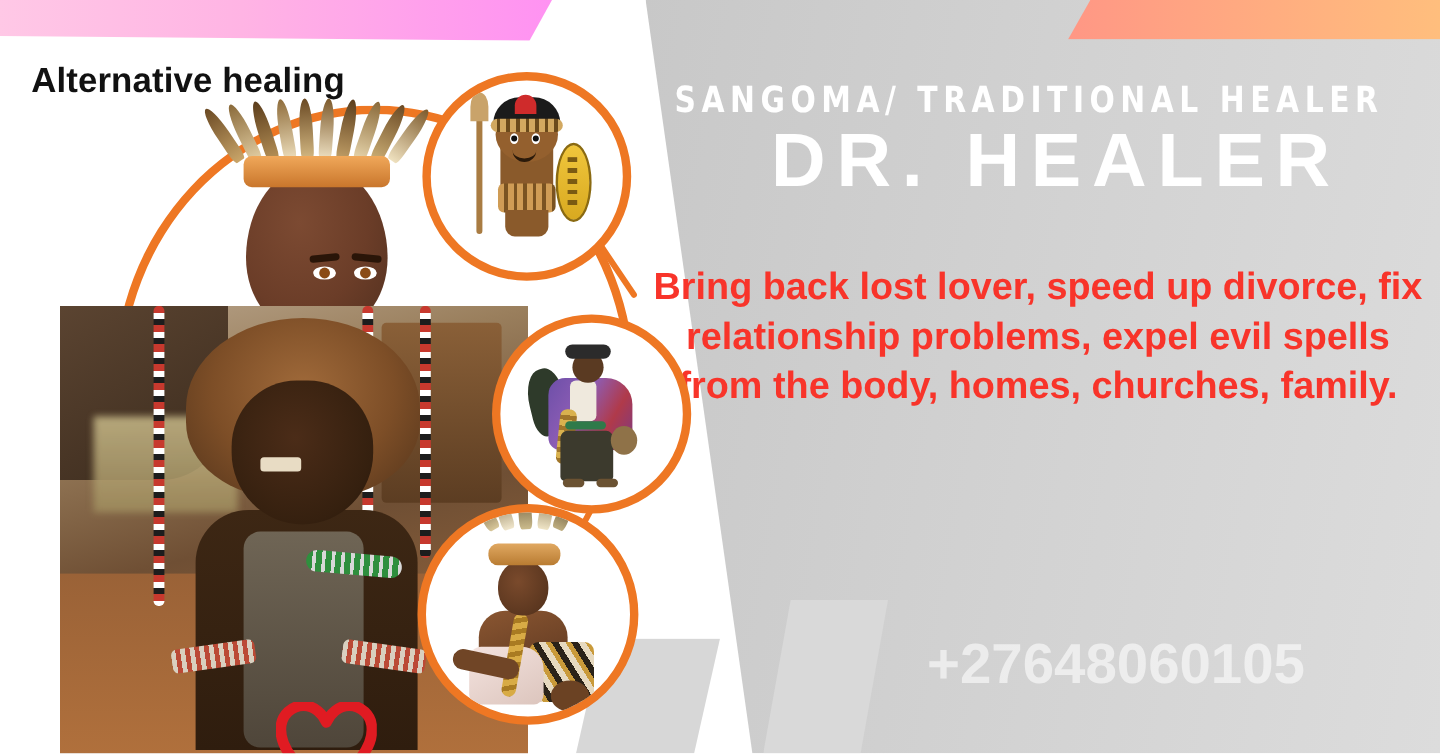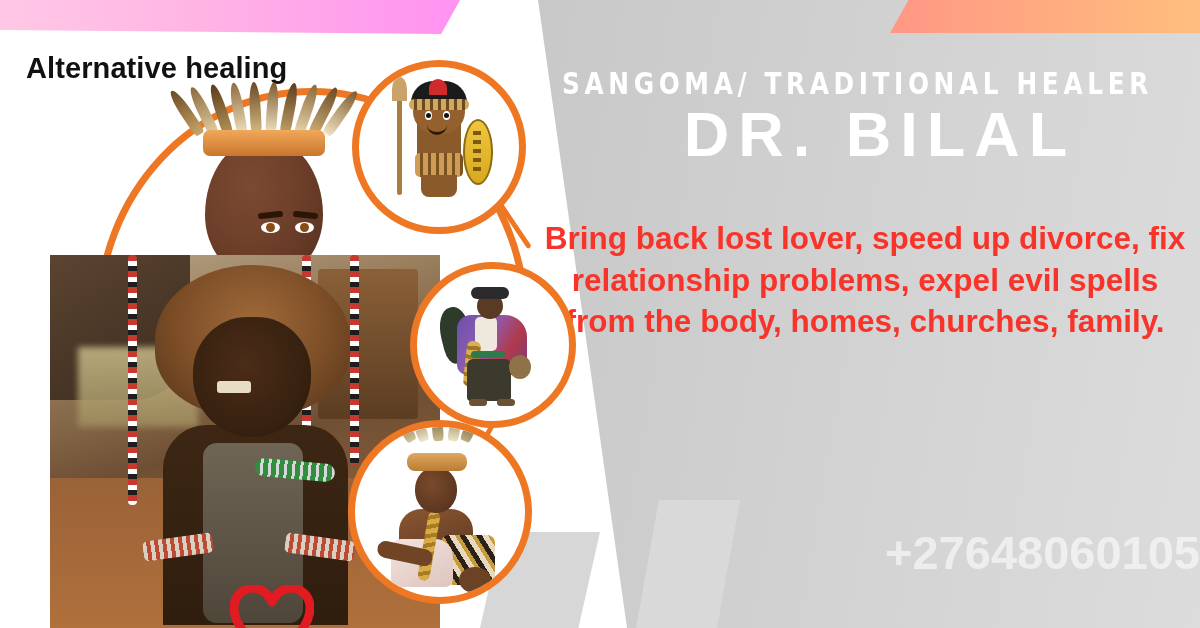--- a/index.html
+++ b/index.html
@@ -209,21 +209,21 @@
   }
   .services{
     position:absolute;left:540px;top:218px;width:650px;text-align:center;
     font-size:31.5px;font-weight:700;color:#f8342a;line-height:1.32;
   }
   .special{
     position:absolute;left:620px;top:440px;width:575px;text-align:center;
     font-size:28px;font-weight:700;color:#0b0b0b;line-height:1.38;
   }
   .phone-ghost{
-    position:absolute;left:660px;top:525px;width:540px;text-align:right;
+    position:absolute;left:660px;top:525px;width:540px;text-align:center;
     font-size:47px;font-weight:700;color:rgba(255,255,255,.58);letter-spacing:0px;
   }
 </style>
 </head>
 <body>
 
 <div id="poster">
 
   <div class="gray-panel"></div>
   <div class="gray-bottom-a"></div>
@@ -335,17 +335,17 @@
     <div class="h-skirt"></div>
     <div class="h-cloth"></div>
     <div class="h-rope"></div>
     <div class="h-head"></div>
     <div class="h-crown"></div>
     <div class="h-arm"></div>
     <div class="h-knee"></div>
   </div>
 
   <div class="kicker">SANGOMA/ TRADITIONAL HEALER</div>
-  <div class="doctor">DR. BILAL</div>
+  <div class="doctor">DR. HEALER</div>
   <div class="services">Bring back lost lover, speed up divorce, fix relationship problems, expel evil spells from the body, homes, churches, family.</div>
   <div class="phone-ghost">+27648060105</div>
 
 </div>
 
 </body></html>

